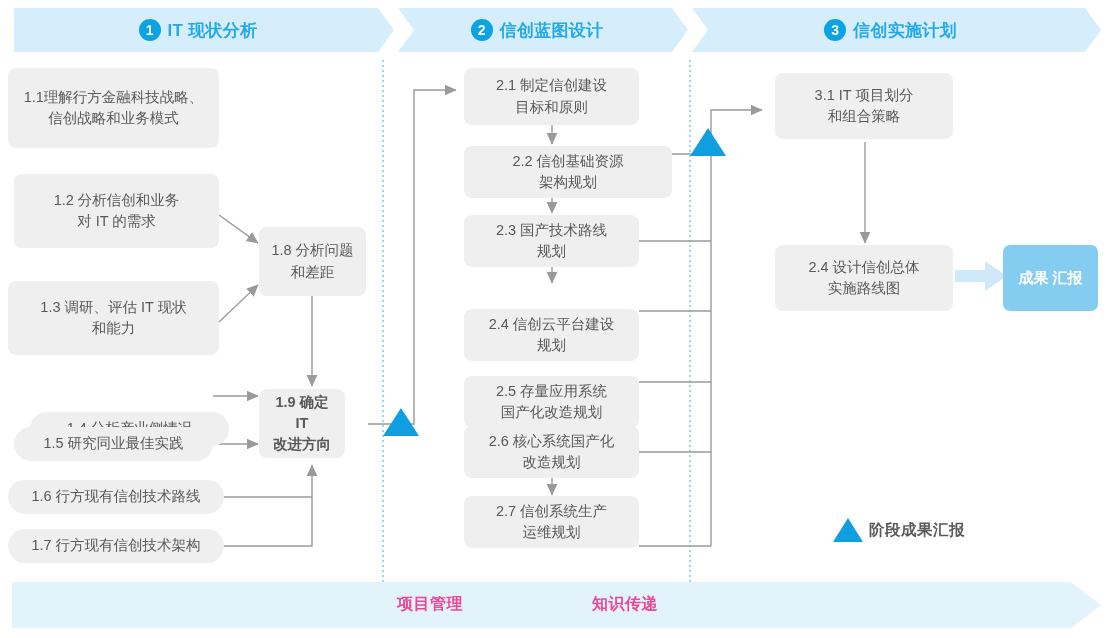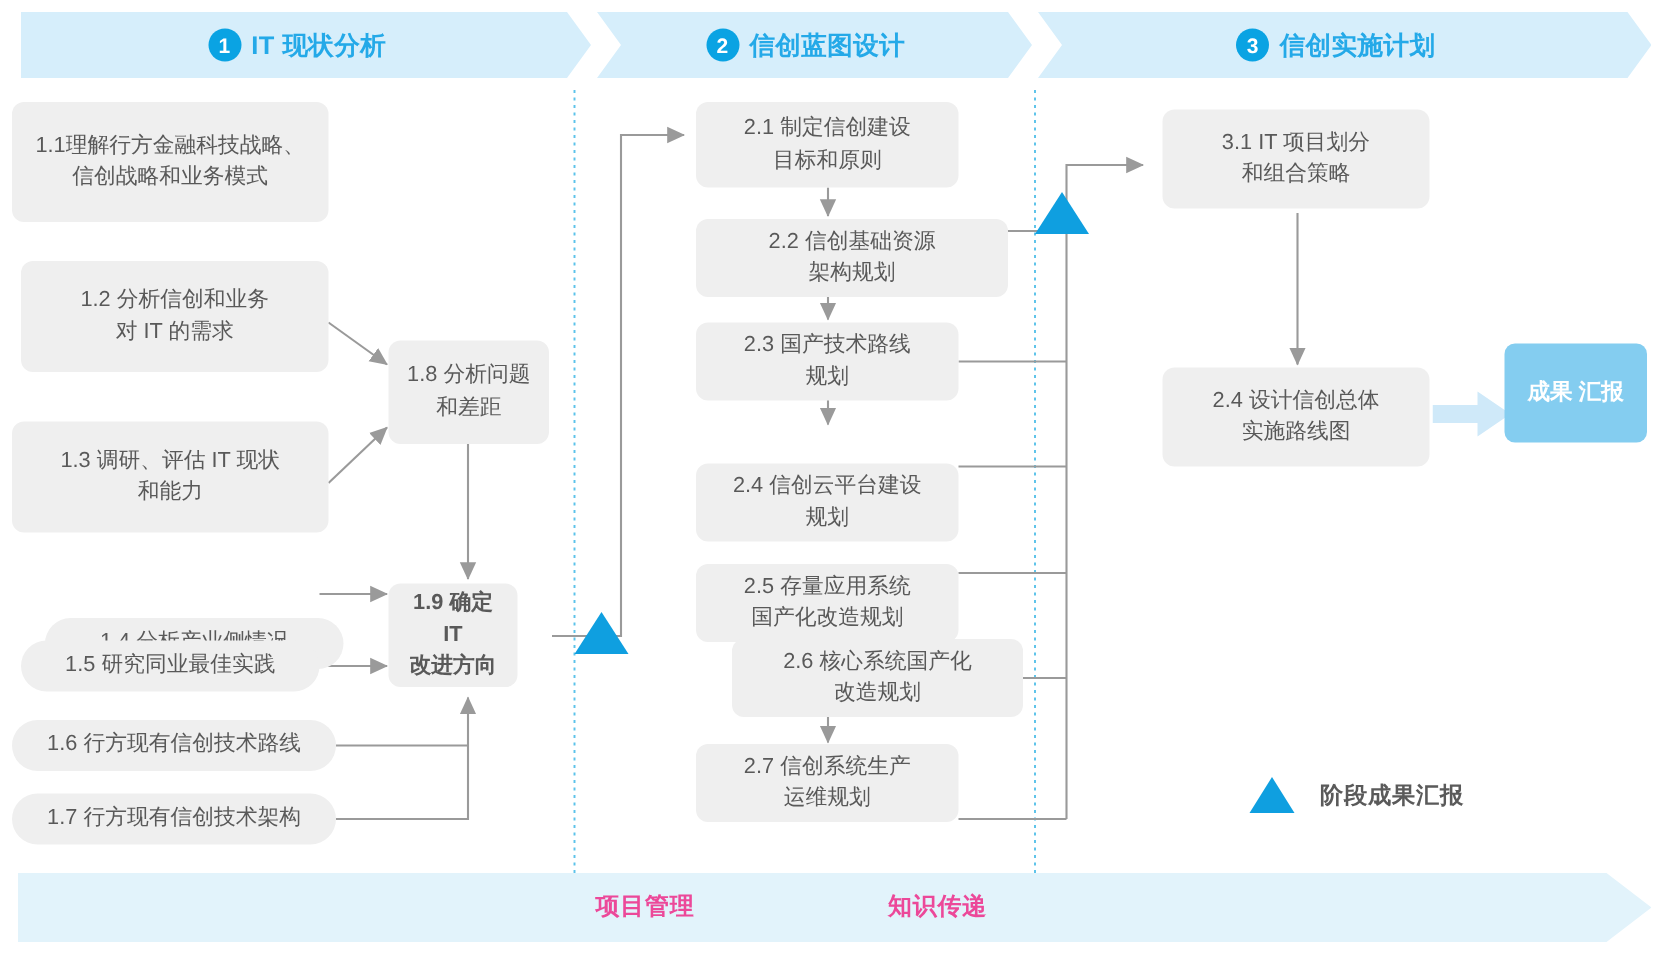--- a/index.html
+++ b/index.html
@@ -70,21 +70,21 @@
     color: #ffffff;
     font-size: 15px; font-weight: bold;
     line-height: 1.3;
     display:flex; align-items:center; justify-content:center;
     text-align:center;
   }
 
   
   .legend {
     position: absolute;
-    display:flex; align-items:center; gap: 17px;
+    display:flex; align-items:center; gap: 6px;
   }
   .legend-label {
     color: #5a5a5a; font-size: 15.5px; font-weight: bold;
     letter-spacing: 0.5px; white-space: nowrap;
   }
   .tri-legend {
     width: 0; height: 0;
     border-left: 15px solid transparent;
     border-right: 15px solid transparent;
     border-bottom: 24px solid #0f9fe0;
@@ -260,21 +260,21 @@
       <span>2.4 信创云平台建设</span>
       <span>规划</span>
     </span>
   </div>
   <div class="box" style="left:464px;top:376px;width:175px;height:52px;">
     <span>
       <span>2.5 存量应用系统</span>
       <span>国产化改造规划</span>
     </span>
   </div>
-  <div class="box" style="left:464px;top:426px;width:194px;height:52px;margin-left:24px;">
+  <div class="box" style="left:464px;top:426px;width:175px;height:52px;">
     <span>
       <span>2.6 核心系统国产化</span>
       <span>改造规划</span>
     </span>
   </div>
   <div class="box" style="left:464px;top:496px;width:175px;height:52px;">
     <span>
       <span>2.7 信创系统生产</span>
       <span>运维规划</span>
     </span>
@@ -286,21 +286,21 @@
       <span>和组合策略</span>
     </span>
   </div>
   <div class="box" style="left:775px;top:245px;width:178px;height:66px;">
     <span>
       <span>2.4 设计信创总体</span>
       <span>实施路线图</span>
     </span>
   </div>
 
-  <div class="result-badge" style="left:1003px;top:229px;width:95px;height:66px;">
+  <div class="result-badge" style="left:1003px;top:245px;width:95px;height:66px;">
     <span>
       <span>成果</span>
       <span>汇报</span>
     </span>
   </div>
 
   <div class="tri-mark" style="left:383px;top:408px;"></div>
   <div class="tri-mark" style="left:690px;top:128px;"></div>
 
   <div class="legend" style="left:833px;top:518px;">

